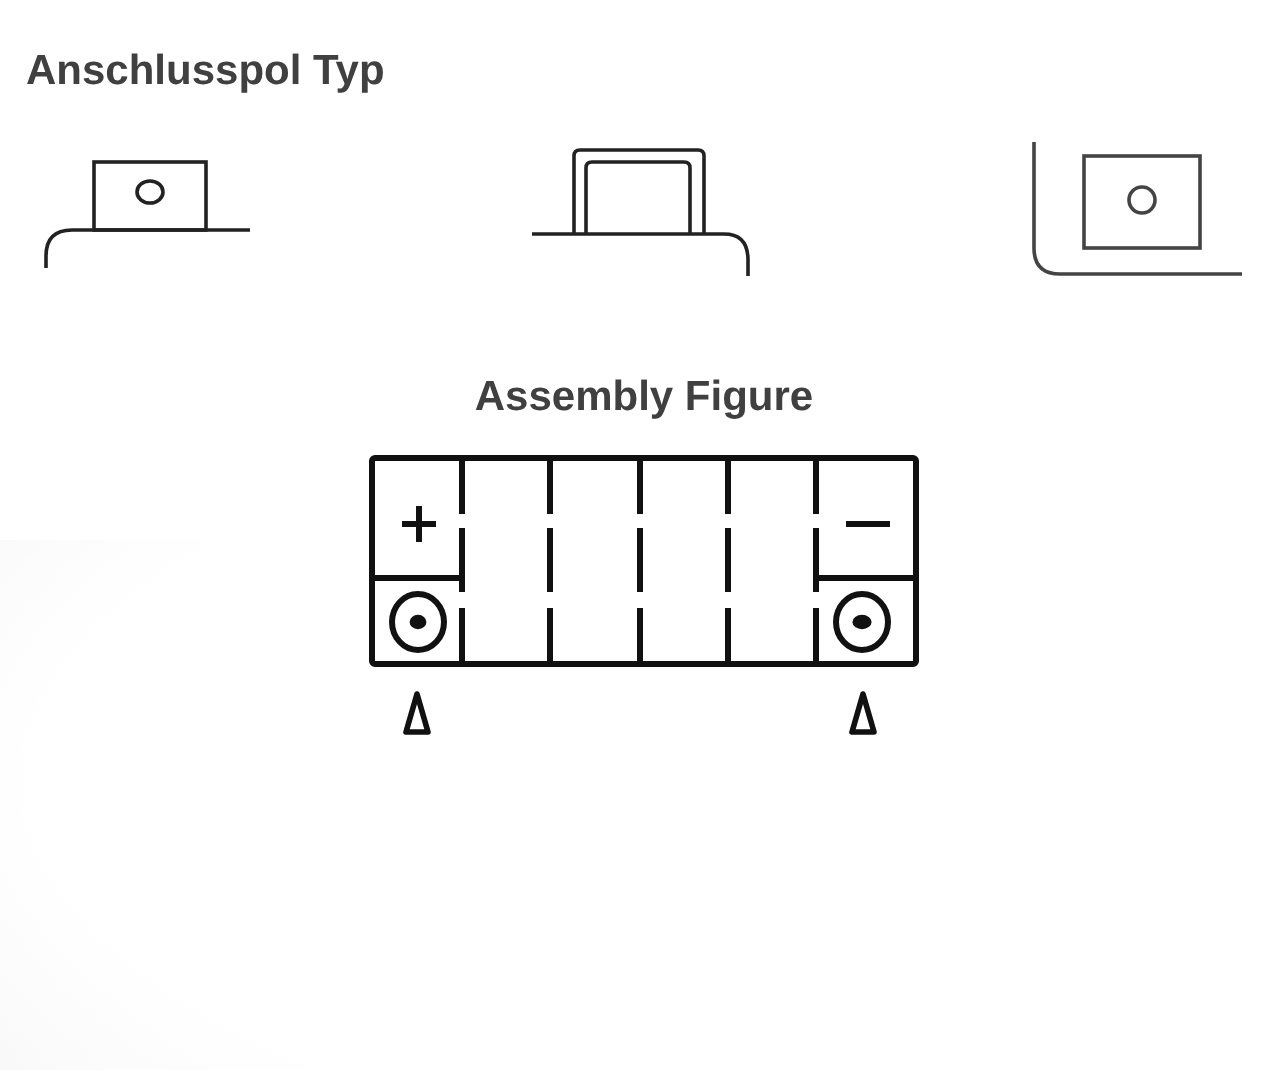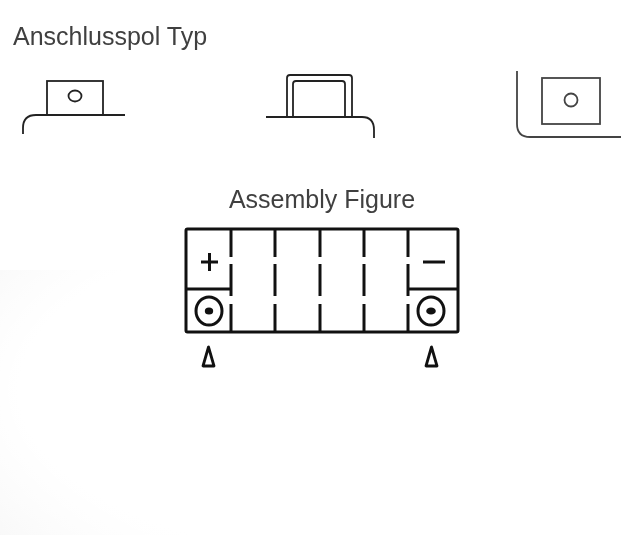--- a/index.html
+++ b/index.html
@@ -21,23 +21,24 @@
       width: 640px;
       height: 265px;
       background:
         radial-gradient(ellipse 620px 300px at 360px 120px, rgba(255,255,255,1) 55%, rgba(255,255,255,0) 100%),
         linear-gradient(90deg, #f1f1f1 0%, #fafafa 25%, #ffffff 60%);
       pointer-events: none;
     }
     .heading {
       position: absolute;
       color: #404040;
-      font-size: 25px;
+      font-size: 21px;
       line-height: 24px;
       white-space: nowrap;
+      font-weight: bold;
     }
     #terminal-heading {
       left: 13px;
       top: 24px;
     }
     #assembly-heading {
       left: 0;
       width: 644px;
       text-align: center;
       top: 187px;

